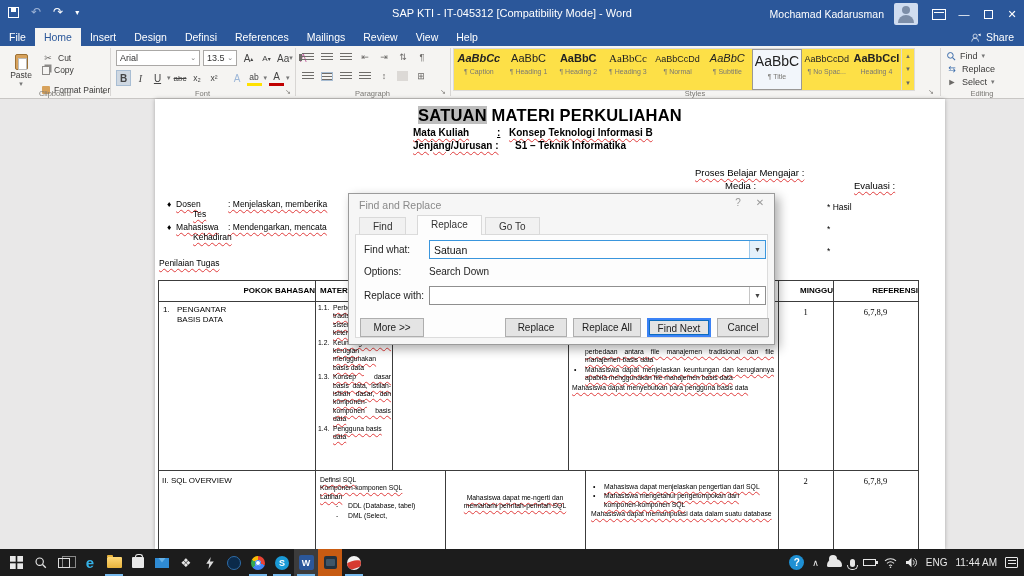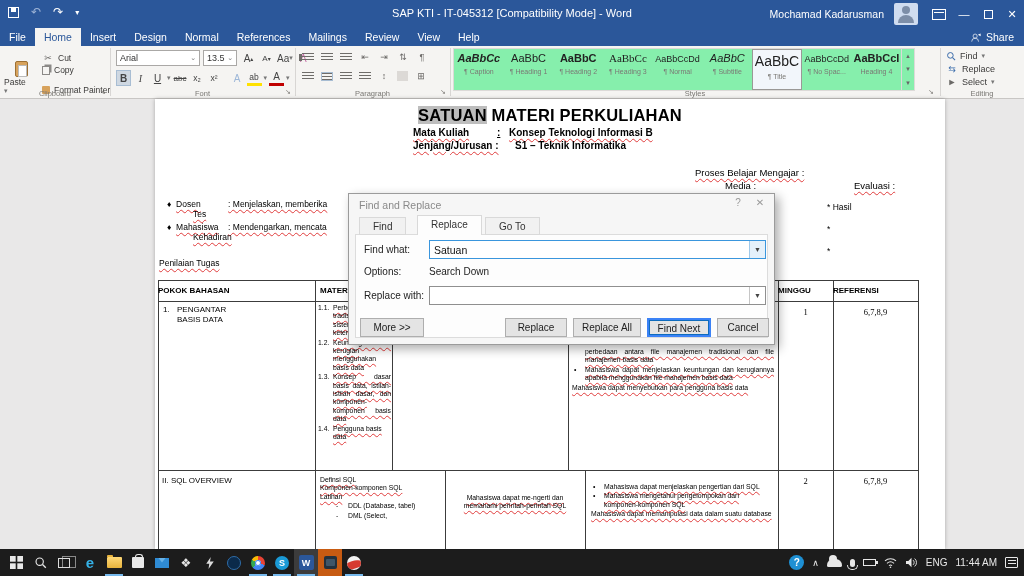--- a/index.html
+++ b/index.html
@@ -29,55 +29,55 @@
 .mtab.active{background:#f5f4f2;color:#2b579a}
 .tellme{display:flex;align-items:center;gap:5px;color:#fff;font-size:10.5px;line-height:18px;margin-left:8px}
 .bulb{width:9px;height:9px;border:1px solid #fff;border-radius:50% 50% 40% 40%;position:relative}
 .bulb::after{content:"";position:absolute;left:2px;bottom:-3px;width:3px;height:2px;background:#fff}
 .sharebox{position:absolute;right:10px;top:28px;height:18px;display:flex;align-items:center;gap:4px;color:#fff;font-size:10.5px}
 
 .ribbon{left:0;top:46px;width:1024px;height:53px;background:#f5f4f2;border-bottom:1px solid #c8c6c4;color:#3b3a39}
 .gsep{width:1px;background:#d8d6d4;top:2px;height:48px}
 .glabel{font-size:7.5px;color:#7a7874;text-align:center;top:43px}
 .launcher{font-size:7px;color:#7a7874;top:42px}
-.pastebtn{left:4px;top:15px;width:34px;height:40px;font-size:8.5px}
+.pastebtn{left:4px;top:8px;width:34px;height:40px;text-align:center;font-size:8.5px}
 .clip{width:13px;height:16px;background:#d7a25c;border:1px solid #9c7034;border-radius:2px;margin:0 auto;position:relative}
 .clip::after{content:"";position:absolute;left:2px;top:3px;width:7px;height:10px;background:#fff;border:1px solid #bbb}
 .minib{display:flex;align-items:center;gap:4px;font-size:8.5px;height:12px}
 .ico{font-size:9px;width:12px;text-align:center;color:#6b6967}
 .combo{background:#fff;border:1px solid #aaa8a6;font-size:9px;color:#333;display:flex;align-items:center;justify-content:space-between;padding:0 3px;height:16px}
 .car{font-size:7px;color:#777}
 .fbtn{font-size:10px;height:16px;min-width:15px;display:flex;align-items:center;justify-content:center;color:#444}
 .pressed{background:#cfd8e2;border:1px solid #a8bdd3}
 .ul{text-decoration:underline}
 .hl{border-bottom:3px solid #ffe100}
 .fc{border-bottom:3px solid #c00000}
 .ibars{width:12px;height:9px;background:repeating-linear-gradient(#6f6d6a 0 1px,transparent 1px 3px)}
-.stylepanel{left:453px;top:2px;width:462px;height:43px;background:#86efac;border:1px solid #dcdad8;display:flex}
+.stylepanel{left:453px;top:2px;width:462px;height:43px;background:#fde047;border:1px solid #dcdad8;display:flex}
 .stile{width:51px;padding-top:3px;text-align:center;overflow:hidden}
 .sprev{font-size:11px;color:#222;white-space:nowrap}
 .slab{font-size:7px;color:#7a7874;white-space:nowrap;margin-top:4px}
 .stile.sel{border:1px solid #9a9896;background:#f2f6fb}
 .sscroll{width:13px;border-left:1px solid #dcdad8;display:flex;flex-direction:column;align-items:center;font-size:6px;color:#666;justify-content:space-around}
 .edgrp{left:946px;top:3px;font-size:9px}
 .edrow{display:flex;align-items:center;gap:4px;height:13px}
 
 .page{left:155px;top:99px;width:790px;height:450px;background:#fff;box-shadow:0 0 4px rgba(0,0,0,.28)}
 .doctitle{left:0;right:0;top:7px;text-align:center;font-size:16.5px;font-weight:bold;color:#000;letter-spacing:.2px}
 .selgray{background:#bdbdbd}
 .sq{text-decoration-line:underline;text-decoration-style:wavy;text-decoration-color:#e03d3d;text-decoration-thickness:1px;text-underline-offset:2px}
 .meta{left:258px;top:28px;font-size:10px;font-weight:bold;color:#000;line-height:12.5px}
 .mlbl{display:inline-block;width:84px}
 .msep{display:inline-block;width:12px}
 .small9{font-size:9.5px;color:#000}
 .b85{font-size:8.5px;color:#000}
 .dterm{display:inline-block;width:52px}
 .tline{position:absolute;background:#3c3c3c}
 .cell{position:absolute;color:#000}
-.hdr{font-size:8px;font-weight:bold;text-align:left}
+.hdr{font-size:8px;font-weight:bold;text-align:right}
 .t7{font-size:6.8px;line-height:8.4px}
 .t8{font-size:8px;line-height:10px}
 .just{text-align:justify}
 .serif{font-family:"Liberation Serif",serif;font-size:8.5px;text-align:center}
 .mitem{position:relative;padding-left:15px;margin-bottom:1px}
 .mnum{position:absolute;left:0;top:0}
 .bitem{position:relative;padding-left:13px;margin-bottom:1px}
 .bdot{position:absolute;left:2px;top:0}
 
 .dlg{left:348px;top:193px;width:427px;height:152px;background:#f6f6f6;border:1px solid #9b9b9b;
@@ -153,21 +153,21 @@
         </span>
       <span class="winbtn">✕</span>
     </div>
   </div>
 
   <div class="ab menubar">
     <span class="mtab">File</span>
     <span class="mtab active">Home</span>
     <span class="mtab">Insert</span>
     <span class="mtab">Design</span>
-    <span class="mtab">Normal</span>
+    <span class="mtab">Definsi</span>
     <span class="mtab">References</span>
     <span class="mtab">Mailings</span>
     <span class="mtab">Review</span>
     <span class="mtab">View</span>
     <span class="mtab">Help</span>
   </div>
   <div class="sharebox">
     <svg width="11" height="11" viewBox="0 0 16 16">
         <circle cx="6" cy="6" r="3" fill="none" stroke="#fff"></circle>
         <path d="M1 14 a5 5 0 0 1 10 0" fill="none" stroke="#fff"></path>

